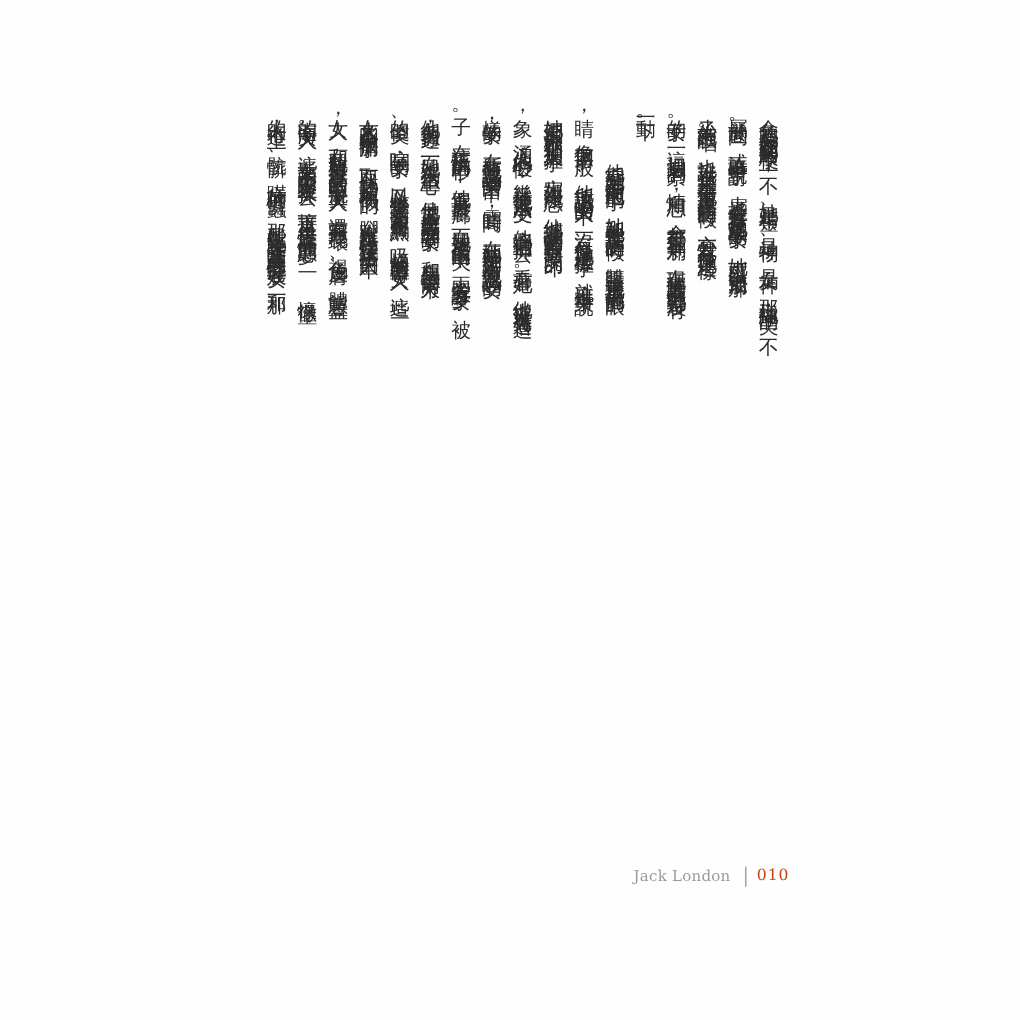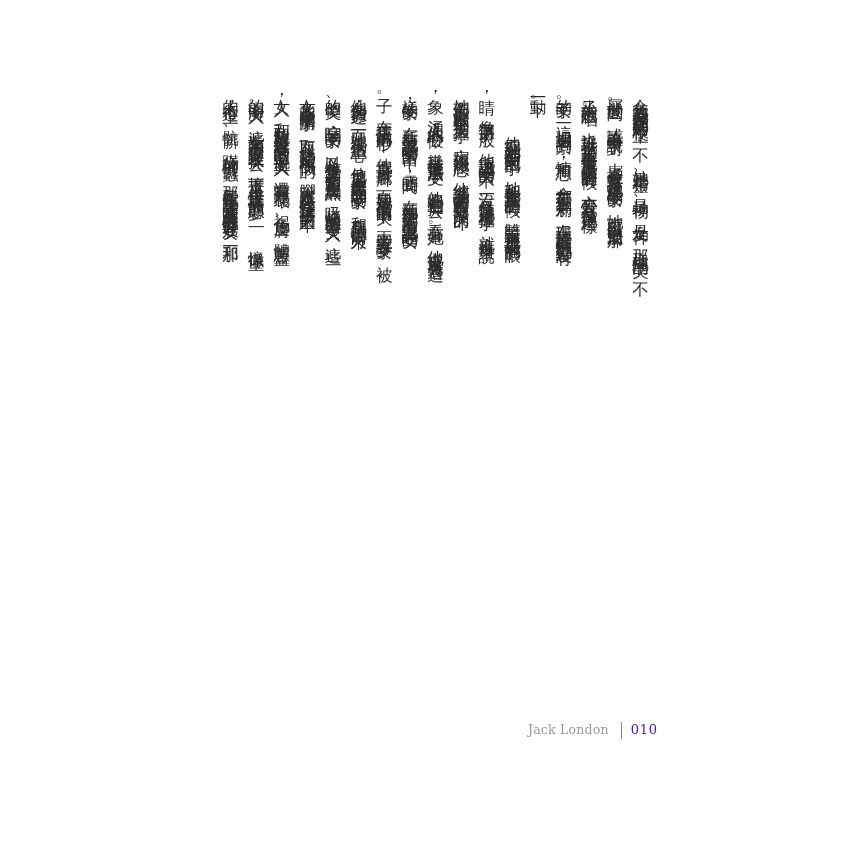--- a/index.html
+++ b/index.html
@@ -64,21 +64,21 @@
     }
     .footer .divider {
       width: 1px;
       height: 17px;
       background: #8a8a8a;
       margin: 0 9px 0 12px;
     }
     .footer .page-number {
       font-family: "DejaVu Serif", "Liberation Serif", serif;
       font-size: 13px;
-      color: #4c1d95;
+      color: #c2410c;
       letter-spacing: 0.8px;
       font-variant: small-caps;
     }
   </style>
 </head>
 <body>
 
 <div class="page">
 
   <div class="text-block">

